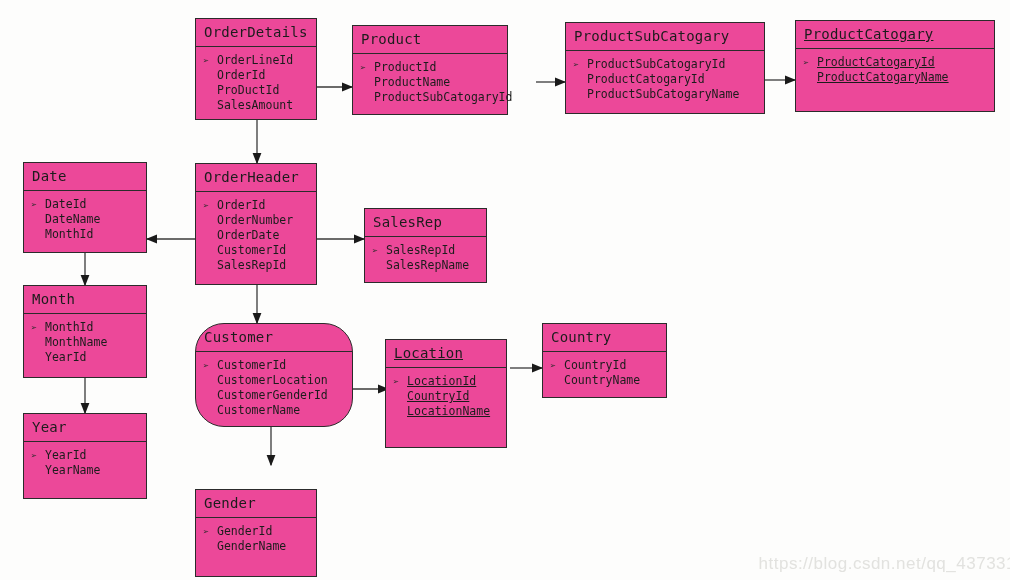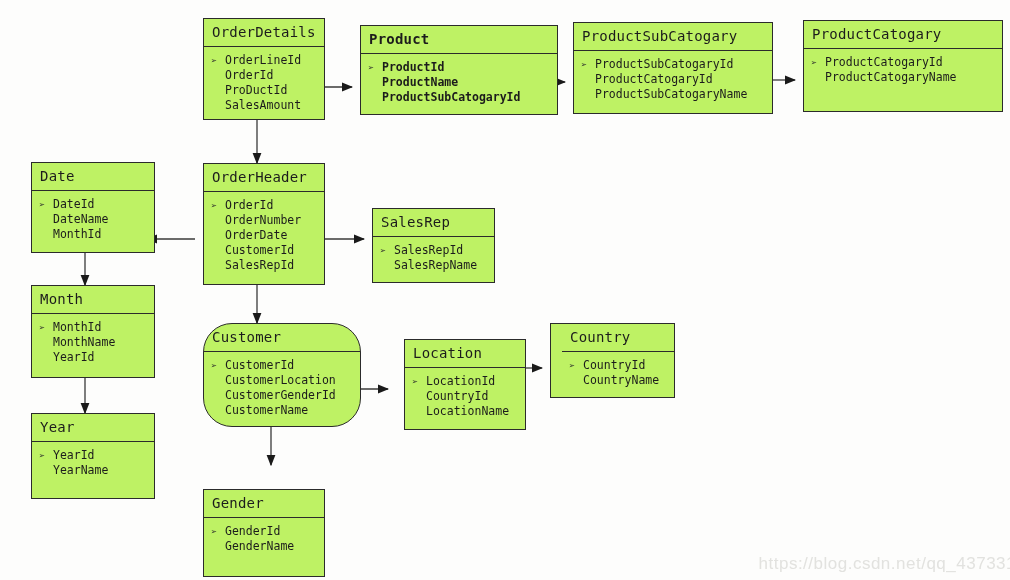--- a/index.html
+++ b/index.html
@@ -19,25 +19,24 @@
     position: absolute;
     left: 0;
     top: 0;
     width: 1010px;
     height: 580px;
     z-index: 1;
   }
   .entity {
     position: absolute;
     box-sizing: border-box;
-    background: #bef264;
+    background: #ec4899;
     border: 1.6px solid #2b2b2b;
     z-index: 2;
     color: #1c1c1c;
-    margin-left: 8px;
   }
   .entity-title {
     box-sizing: border-box;
     height: 28px;
     line-height: 27px;
     padding-left: 8px;
     border-bottom: 1.6px solid #2b2b2b;
     font-size: 14px;
     letter-spacing: 0.2px;
     white-space: nowrap;
@@ -99,37 +98,37 @@
   <div id="watermark">https://blog.csdn.net/qq_437331</div>
 <div class="entity" style="left: 195px; top: 18px; width: 122px; height: 102px;">
       <div class="entity-title">OrderDetails</div>
       <div class="entity-fields">
         <div class="field-row key-row"><span class="key-glyph">➢</span><span>OrderLineId</span></div>
         <div class="field-row"><span>OrderId</span></div>
         <div class="field-row"><span>ProDuctId</span></div>
         <div class="field-row"><span>SalesAmount</span></div>
       </div>
     </div>
-    <div class="entity" style="left: 352px; top: 25px; width: 198px; height: 90px; font-weight: bold;">
+    <div class="entity" style="left: 352px; top: 25px; width: 156px; height: 90px;">
       <div class="entity-title">Product</div>
       <div class="entity-fields">
         <div class="field-row key-row"><span class="key-glyph">➢</span><span>ProductId</span></div>
         <div class="field-row"><span>ProductName</span></div>
         <div class="field-row"><span>ProductSubCatogaryId</span></div>
       </div>
     </div>
     <div class="entity" style="left: 565px; top: 22px; width: 200px; height: 92px;">
       <div class="entity-title">ProductSubCatogary</div>
       <div class="entity-fields">
         <div class="field-row key-row"><span class="key-glyph">➢</span><span>ProductSubCatogaryId</span></div>
         <div class="field-row"><span>ProductCatogaryId</span></div>
         <div class="field-row"><span>ProductSubCatogaryName</span></div>
       </div>
     </div>
-    <div class="entity" style="left: 795px; top: 20px; width: 200px; height: 92px;">
+    <div class="entity" style="left: 795px; top: 20px; width: 200px; height: 92px; text-decoration: underline;">
       <div class="entity-title">ProductCatogary</div>
       <div class="entity-fields">
         <div class="field-row key-row"><span class="key-glyph">➢</span><span>ProductCatogaryId</span></div>
         <div class="field-row"><span>ProductCatogaryName</span></div>
       </div>
     </div>
     <div class="entity" style="left: 23px; top: 162px; width: 124px; height: 91px;">
       <div class="entity-title">Date</div>
       <div class="entity-fields">
         <div class="field-row key-row"><span class="key-glyph">➢</span><span>DateId</span></div>
@@ -164,29 +163,29 @@
     </div>
     <div class="entity" style="left: 195px; top: 323px; width: 158px; height: 104px; border-radius: 29px;">
       <div class="entity-title">Customer</div>
       <div class="entity-fields">
         <div class="field-row key-row"><span class="key-glyph">➢</span><span>CustomerId</span></div>
         <div class="field-row"><span>CustomerLocation</span></div>
         <div class="field-row"><span>CustomerGenderId</span></div>
         <div class="field-row"><span>CustomerName</span></div>
       </div>
     </div>
-    <div class="entity" style="left: 396px; top: 339px; width: 122px; height: 91px;">
+    <div class="entity" style="left: 385px; top: 339px; width: 122px; height: 109px; text-decoration: underline;">
       <div class="entity-title">Location</div>
       <div class="entity-fields">
         <div class="field-row key-row"><span class="key-glyph">➢</span><span>LocationId</span></div>
         <div class="field-row"><span>CountryId</span></div>
         <div class="field-row"><span>LocationName</span></div>
       </div>
     </div>
-    <div class="entity" style="left: 542px; top: 323px; width: 125px; height: 75px; padding-left: 11px;">
+    <div class="entity" style="left: 542px; top: 323px; width: 125px; height: 75px;">
       <div class="entity-title">Country</div>
       <div class="entity-fields">
         <div class="field-row key-row"><span class="key-glyph">➢</span><span>CountryId</span></div>
         <div class="field-row"><span>CountryName</span></div>
       </div>
     </div>
     <div class="entity" style="left: 23px; top: 413px; width: 124px; height: 86px;">
       <div class="entity-title">Year</div>
       <div class="entity-fields">
         <div class="field-row key-row"><span class="key-glyph">➢</span><span>YearId</span></div>

